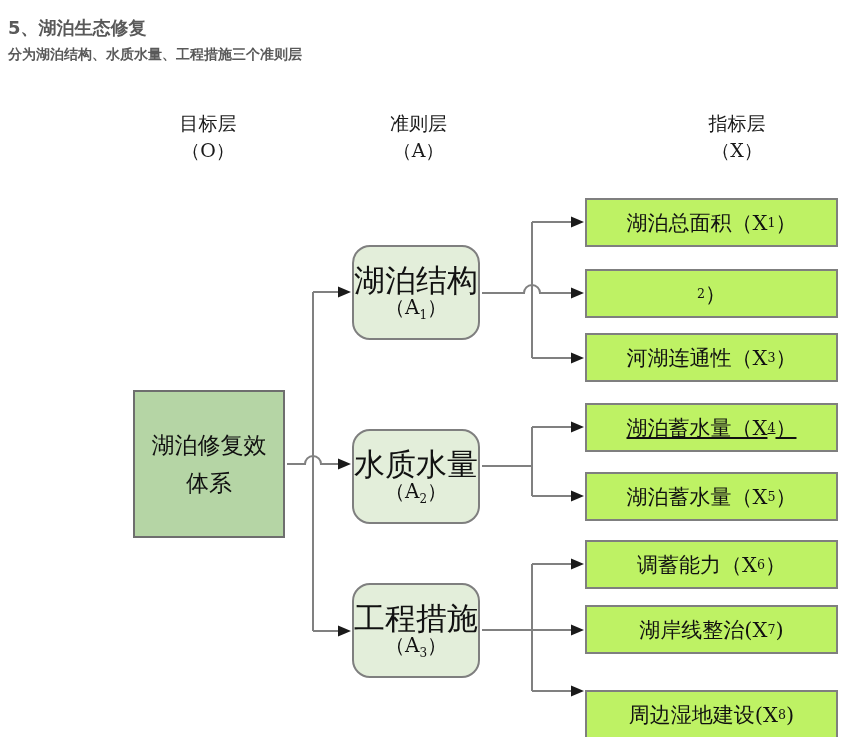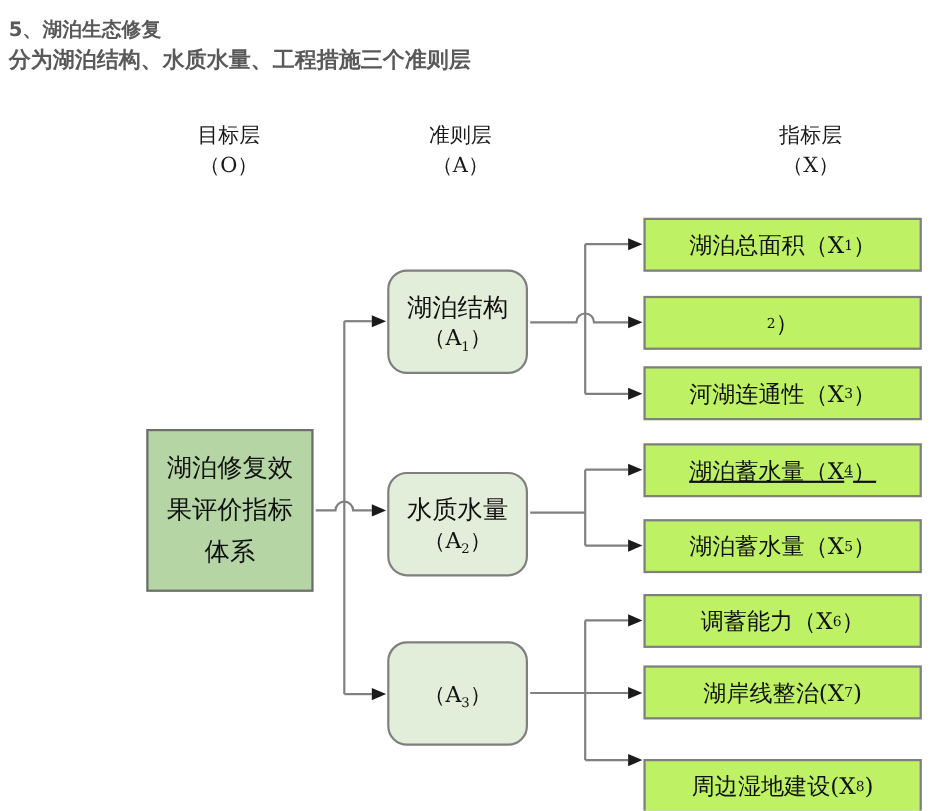--- a/index.html
+++ b/index.html
@@ -7,21 +7,21 @@
     position:relative;width:850px;height:737px;background:#ffffff;overflow:hidden;
     font-family:"DejaVu Serif","Liberation Serif",serif;
   }
   
   .hdr{
     position:absolute;left:8px;top:15px;
     font-family:"DejaVu Sans","Liberation Sans",sans-serif;
     font-weight:bold;color:#595959;
   }
   .hdr .t1{font-size:18px;line-height:26px;}
-  .hdr .t2{font-size:20px;line-height:26px;}
+  .hdr .t2{font-size:14px;line-height:26px;}
   
   .layer{
     position:absolute;top:95px;height:83px;
     display:flex;flex-direction:column;align-items:center;justify-content:center;
     font-size:19px;line-height:27px;color:#1a1a1a;text-align:center;
   }
   .layer::before{
     content:"";position:absolute;inset:0;z-index:-1;
     background:#dbe5f1;border:1.5px solid #8496ad;
     transform:skewX(-4deg);
@@ -36,21 +36,21 @@
     display:flex;flex-direction:column;align-items:center;justify-content:center;
     font-size:23px;line-height:38px;color:#111;text-align:center;
   }
   
   .crit{
     position:absolute;left:352px;width:128px;height:95px;
     background:#e3eeda;border:2px solid #7f7f7f;border-radius:18px;box-sizing:border-box;
     display:flex;flex-direction:column;align-items:center;justify-content:center;
     color:#111;text-align:center;
   }
-  .crit .l1{font-size:23px;line-height:28px;}
+  .crit .l1{font-size:31px;line-height:28px;}
   .crit .l2{font-size:20px;line-height:26px;}
   #crit-a1{top:245px;} #crit-a2{top:418px;margin-top:11px;} #crit-a3{top:583px;}
   
   .ind{
     position:absolute;left:585px;width:253px;height:49px;
     background:#bef264;border:2px solid #7f7f7f;box-sizing:border-box;
     display:flex;align-items:center;justify-content:center;
     font-size:21px;color:#111;white-space:pre;
   }
   #ind-x1{top:198px;} #ind-x2{top:269px;} #ind-x3{top:333px;} #ind-x4{top:403px;text-decoration:underline;}
@@ -113,33 +113,33 @@
     <div>指标层</div>
     <div>（X）</div>
   </div>
   <div class="layer" id="layer-a">
     <div>准则层</div>
     <div>（A）</div>
   </div>
 
   <div class="goal">
     <div>湖泊修复效</div>
-    <div>果评价指标</div>
     <div>体系</div>
   </div>
 
   <div class="crit" id="crit-a1">
     <div class="l1">湖泊结构</div>
     <div class="l2"><span>（A</span><sub>1</sub><span>）</span></div>
   </div>
   <div class="crit" id="crit-a2">
     <div class="l1">水质水量</div>
     <div class="l2"><span>（A</span><sub>2</sub><span>）</span></div>
   </div>
   <div class="crit" id="crit-a3">
+    <div class="l1">工程措施</div>
     <div class="l2"><span>（A</span><sub>3</sub><span>）</span></div>
   </div>
 
   <div class="ind" id="ind-x1"><span>湖泊总面积（X</span><sub>1</sub><span>）</span></div>
   <div class="ind" id="ind-x2"><sub>2</sub><span>）</span></div>
   <div class="ind" id="ind-x3"><span>河湖连通性（X</span><sub>3</sub><span>）</span></div>
   <div class="ind" id="ind-x4"><span>湖泊蓄水量（X</span><sub>4</sub><span>）</span></div>
   <div class="ind" id="ind-x5"><span>湖泊蓄水量（X</span><sub>5</sub><span>）</span></div>
   <div class="ind" id="ind-x6"><span>调蓄能力（X</span><sub>6</sub><span>）</span></div>
   <div class="ind" id="ind-x7"><span>湖岸线整治(X</span><sub>7</sub><span>)</span></div>

